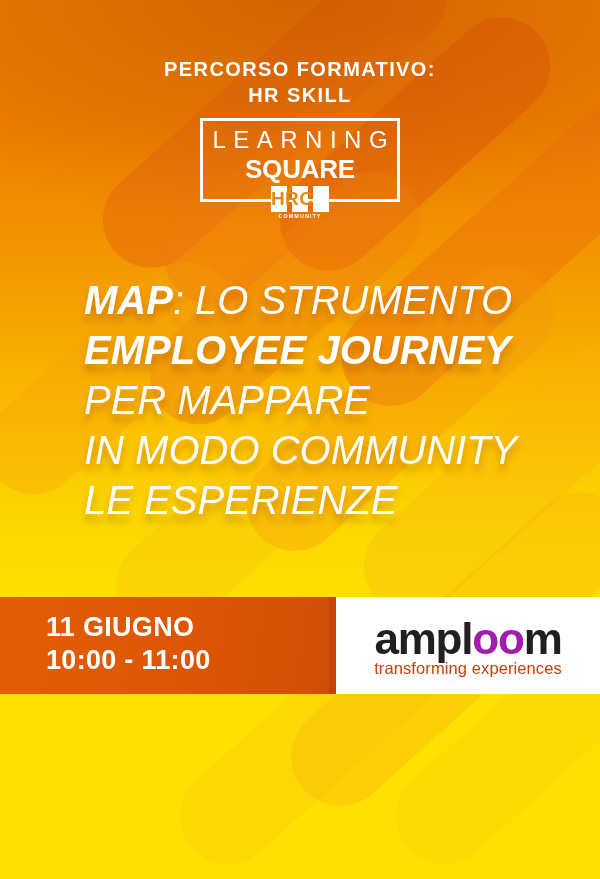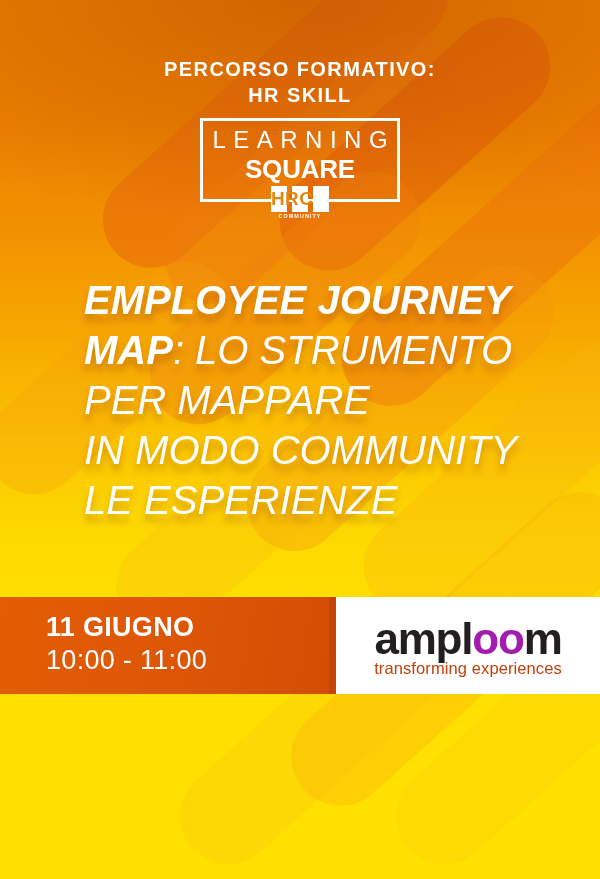--- a/index.html
+++ b/index.html
@@ -96,21 +96,21 @@
   .band-edge{
     position:absolute;left:329px;top:597px;width:9px;height:97px;
     background:#c64405;
   }
   .band-date{
     position:absolute;left:46px;top:612px;
     color:#fff;font-size:27px;font-weight:bold;letter-spacing:.3px;
   }
   .band-time{
     position:absolute;left:46px;top:645px;
-    color:#fff;font-size:27px;font-weight:400;letter-spacing:.3px;
+    color:#fff;font-size:27px;font-weight:700;letter-spacing:.3px;
   }
 
   
   .logo-panel{
     position:absolute;left:336px;top:597px;width:264px;height:97px;
     background:#ffffff;
   }
   .amploom{
     position:absolute;left:0;top:20px;width:264px;
     text-align:center;
@@ -161,24 +161,24 @@
       <span class="hrc-bar" style="left:0px;"></span>
       <span class="hrc-bar" style="left:21px;"></span>
       <span class="hrc-bar" style="left:42px;"></span>
     </div>
     <div class="hrc-text">HRC</div>
     <div class="hrc-community">COMMUNITY</div>
   </div>
 
   <div class="headline">
     <div>
-      <span class="b">EMPLOYEE JOURNEY</span>
+      <span class="b">MAP</span><span class="l">: LO STRUMENTO</span>
     </div>
     <div>
-      <span class="b">MAP</span><span class="l">: LO STRUMENTO</span>
+      <span class="b">EMPLOYEE JOURNEY</span>
     </div>
     <div class="l">PER MAPPARE</div>
     <div class="l">IN MODO COMMUNITY</div>
     <div class="l">LE ESPERIENZE</div>
   </div>
 
   <div class="band"></div>
   <div class="band-edge"></div>
   <div class="band-date">11 GIUGNO</div>
   <div class="band-time">10:00 - 11:00</div>

